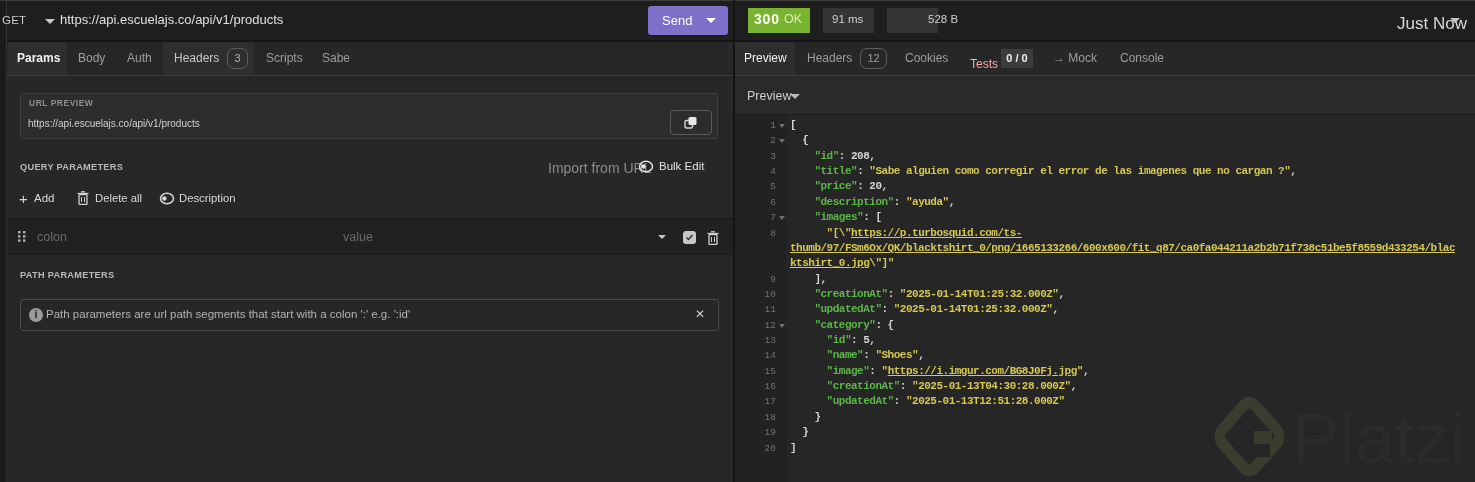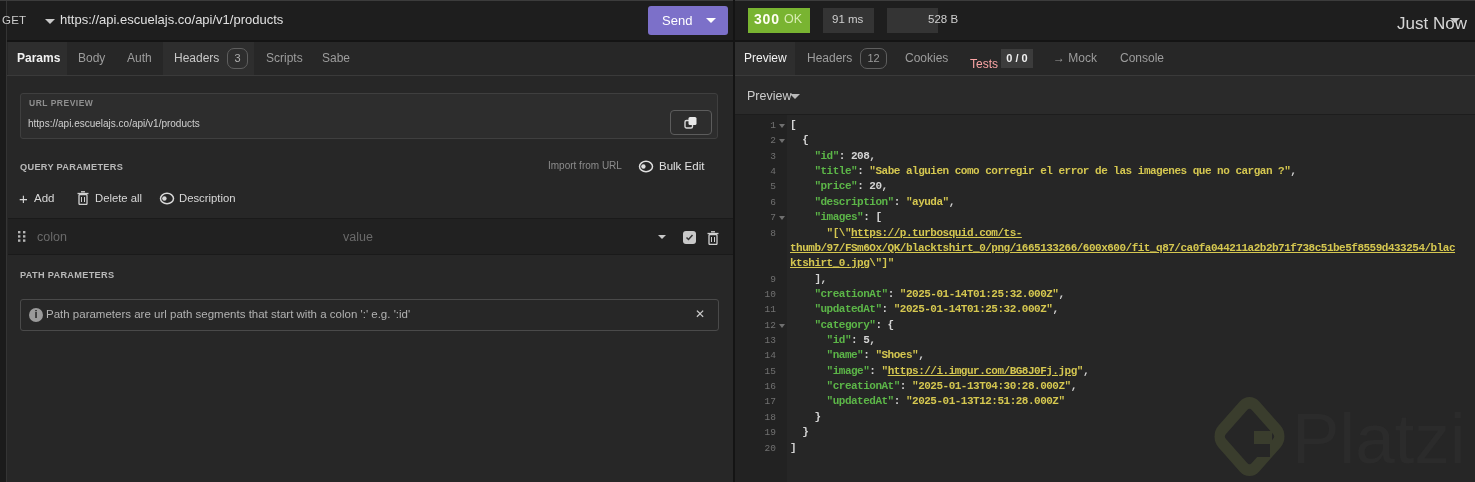--- a/index.html
+++ b/index.html
@@ -46,21 +46,21 @@
 <div class="abs" style="left:20px;top:93px;width:698px;height:46px;background:#2d2d2d;border:1px solid #3f3f3f;border-radius:3px;"></div>
 <div class="abs" style="left:29px;top:98px;font-size:8.5px;font-weight:bold;color:#8f8f8f;letter-spacing:.5px;">URL PREVIEW</div>
 <div class="abs" style="left:28px;top:118px;font-size:10px;color:#d0d0d0;">https://api.escuelajs.co/api/v1/products</div>
 <div class="abs" style="left:670px;top:110px;width:42px;height:25px;border:1px solid #5c5c5c;border-radius:4px;"></div>
 <svg class="abs" style="left:684px;top:116px;" width="14" height="14" viewBox="0 0 14 14">
   <rect x="1" y="4.5" width="7.5" height="7.5" rx="1.5" fill="none" stroke="#d8d8d8" stroke-width="1.4"></rect>
   <rect x="4.5" y="1" width="8" height="8" rx="1.5" fill="#e8e8e8"></rect>
 </svg>
 
 <div class="abs" style="left:20px;top:162px;font-size:9.2px;font-weight:bold;color:#b8b8b8;letter-spacing:.3px;">QUERY PARAMETERS</div>
-<div class="abs" style="left:548px;top:160px;font-size:10px;color:#8c8c8c;text-align:right;">Import from URL</div>
+<div class="abs" style="left:548px;top:160px;font-size:14px;color:#8c8c8c;text-align:right;">Import from URL</div>
 <svg class="abs" style="left:638px;top:160px;" width="16" height="13" viewBox="0 0 16 13">
   <ellipse cx="8" cy="6.5" rx="6.5" ry="5.2" fill="none" stroke="#e0e0e0" stroke-width="1.5"></ellipse>
   <circle cx="5.4" cy="6.5" r="2.2" fill="#e0e0e0"></circle>
 </svg>
 <div class="abs" style="left:659px;top:160px;font-size:11.5px;color:#e0e0e0;">Bulk Edit</div>
 
 <div class="abs" style="left:19px;top:190px;font-size:15px;color:#d8d8d8;">+</div>
 <div class="abs" style="left:34px;top:192px;font-size:11.5px;color:#d8d8d8;">Add</div>
 <svg class="abs" style="left:77px;top:191px;" width="12" height="14" viewBox="0 0 12 14">
   <rect x="2" y="3.5" width="8" height="10" rx="1" fill="none" stroke="#cfcfcf" stroke-width="1.3"></rect>

